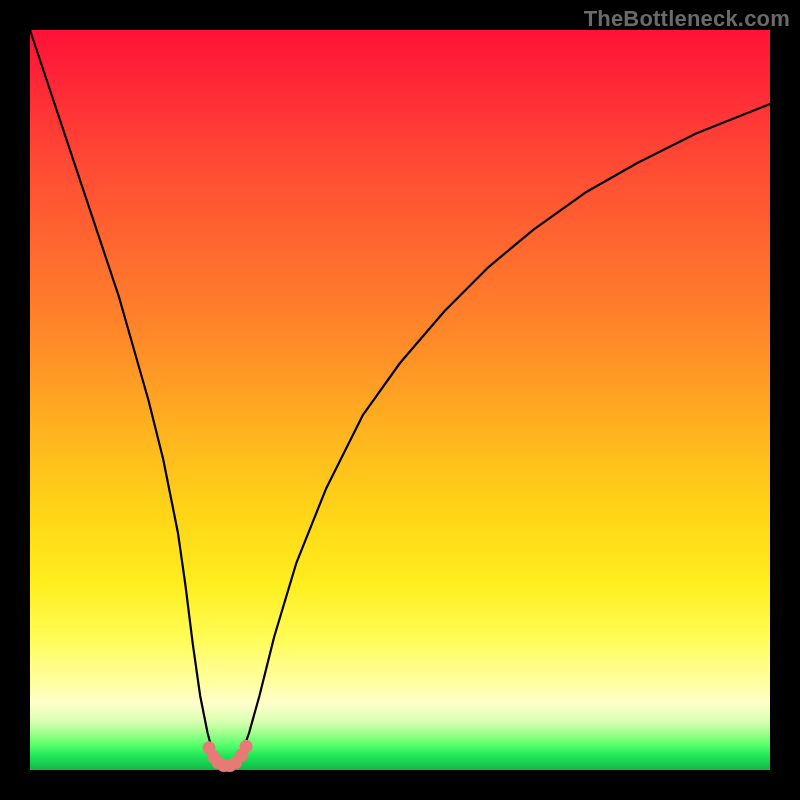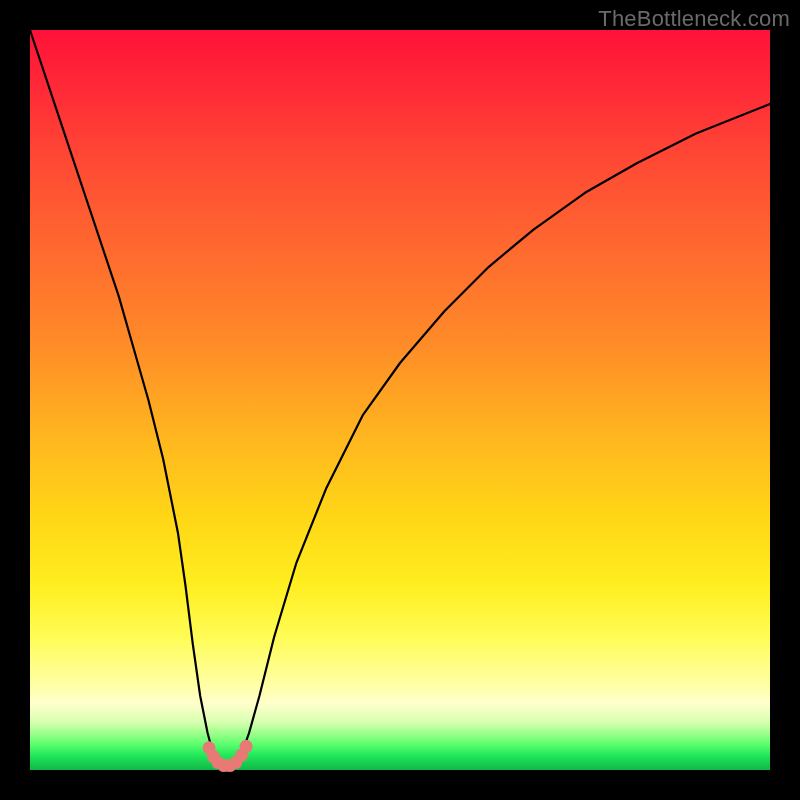--- a/index.html
+++ b/index.html
@@ -46,21 +46,21 @@
       #0fb848 100%
     );
   }
   .watermark {
     position: absolute;
     top: 6px;
     right: 10px;
     color: #6a6a6a;
     font-size: 22px;
     letter-spacing: 0.2px;
-    font-weight: 400;
+    font-weight: 700;
     user-select: none;
     text-align: right;
   }
   svg.curve {
     position: absolute;
     left: 30px;
     top: 30px;
     width: 740px;
     height: 740px;
     overflow: visible;

